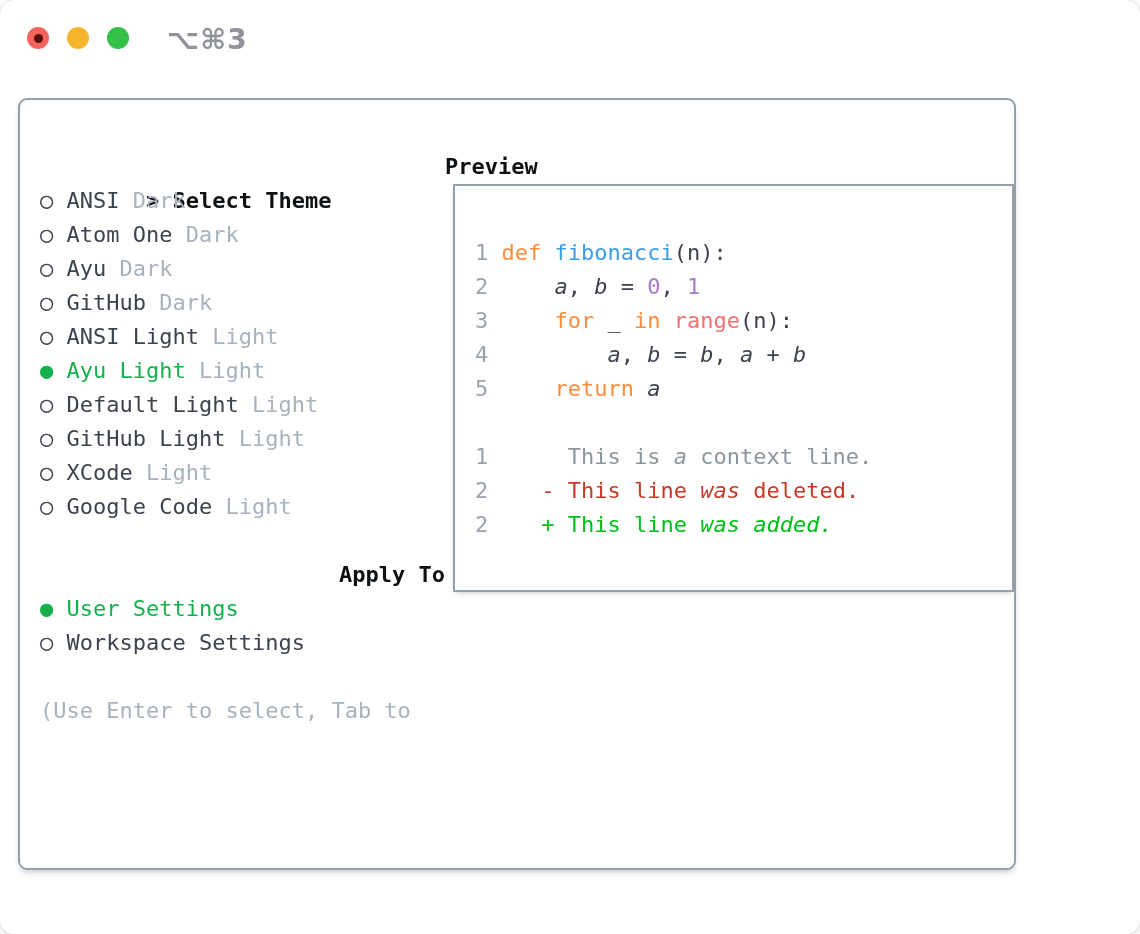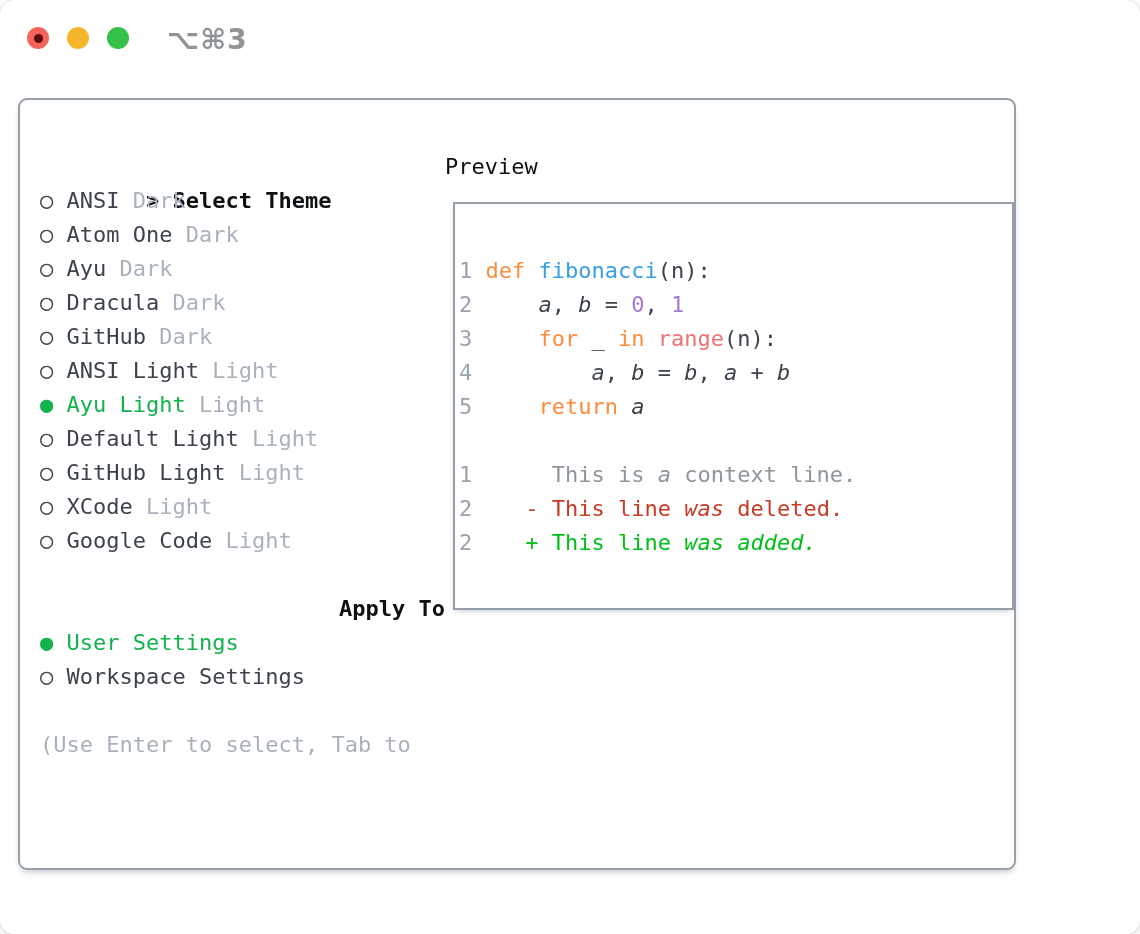--- a/index.html
+++ b/index.html
@@ -75,27 +75,27 @@
   .radio.sel { color: var(--accent-green, #14b24c); }
   .tname { color: var(--text-dark, #3d434d); margin-top: 36px; }
   .tname.sel { color: var(--accent-green, #14b24c); }
   .variant { color: var(--muted-gray, #a9b2bc); margin-left: 1ch; }
   .theme-row, .apply-row { cursor: pointer; }
   .apply-hdr { padding-left: 2ch; margin-top: 34px; text-align: right; }
   .hint { color: var(--muted-gray, #a9b2bc); margin-top: 34px; }
   .hint + .hint { margin-top: 0; }
 
   
-  .preview-title { font-weight: normal; color: var(--text-black, #0e1114); height: 34px; }
+  .preview-title { font-weight: bold; color: var(--text-black, #0e1114); height: 34px; }
   .preview-box {
-    margin-top: 18px; margin-left: 8px;
+    margin-left: 8px;
     width: 561px; height: 408px;
     border: 2px solid var(--border-gray, #97a0aa);
     box-sizing: border-box;
-    padding: 50px 0 0 4px;
+    padding: 50px 0 0 20px;
     box-shadow: 0 3px 6px -3px rgba(90,100,112,0.45);
     white-space: pre;
     overflow: hidden;
   }
   .code-line { height: 34px; white-space: pre; }
   .gutter { display: inline-block; width: 2ch; color: var(--gutter-gray, #9aa3ad); }
   .seg-plain { color: var(--text-dark, #3d434d); }
   .seg-kw    { color: var(--kw-orange, #fa8d3e); }
   .seg-fn    { color: var(--fn-blue, #399ee6); }
   .seg-call  { color: var(--call-coral, #f07171); }
@@ -128,21 +128,20 @@
 
     <div class="left-col">
       <div class="row">
         <span class="pointer">&gt;</span><span class="hdr">Select Theme</span>
       </div>
 
       <div id="theme-list">
           <div class="row theme-row"><span class="radio">○</span><span class="tname">ANSI</span><span class="variant">Dark</span></div>
           <div class="row theme-row"><span class="radio">○</span><span class="tname">Atom One</span><span class="variant">Dark</span></div>
           <div class="row theme-row"><span class="radio">○</span><span class="tname">Ayu</span><span class="variant">Dark</span></div>
-          <div class="row theme-row"><span class="radio">○</span><span class="tname">Dracula</span><span class="variant">Dark</span></div>
           <div class="row theme-row"><span class="radio">○</span><span class="tname">GitHub</span><span class="variant">Dark</span></div>
           <div class="row theme-row"><span class="radio">○</span><span class="tname">ANSI Light</span><span class="variant">Light</span></div>
           <div class="row theme-row"><span class="radio sel">●</span><span class="tname sel">Ayu Light</span><span class="variant">Light</span></div>
           <div class="row theme-row"><span class="radio">○</span><span class="tname">Default Light</span><span class="variant">Light</span></div>
           <div class="row theme-row"><span class="radio">○</span><span class="tname">GitHub Light</span><span class="variant">Light</span></div>
           <div class="row theme-row"><span class="radio">○</span><span class="tname">XCode</span><span class="variant">Light</span></div>
           <div class="row theme-row"><span class="radio">○</span><span class="tname">Google Code</span><span class="variant">Light</span></div>
         </div>
 
       <div class="row hdr apply-hdr">Apply To</div>

